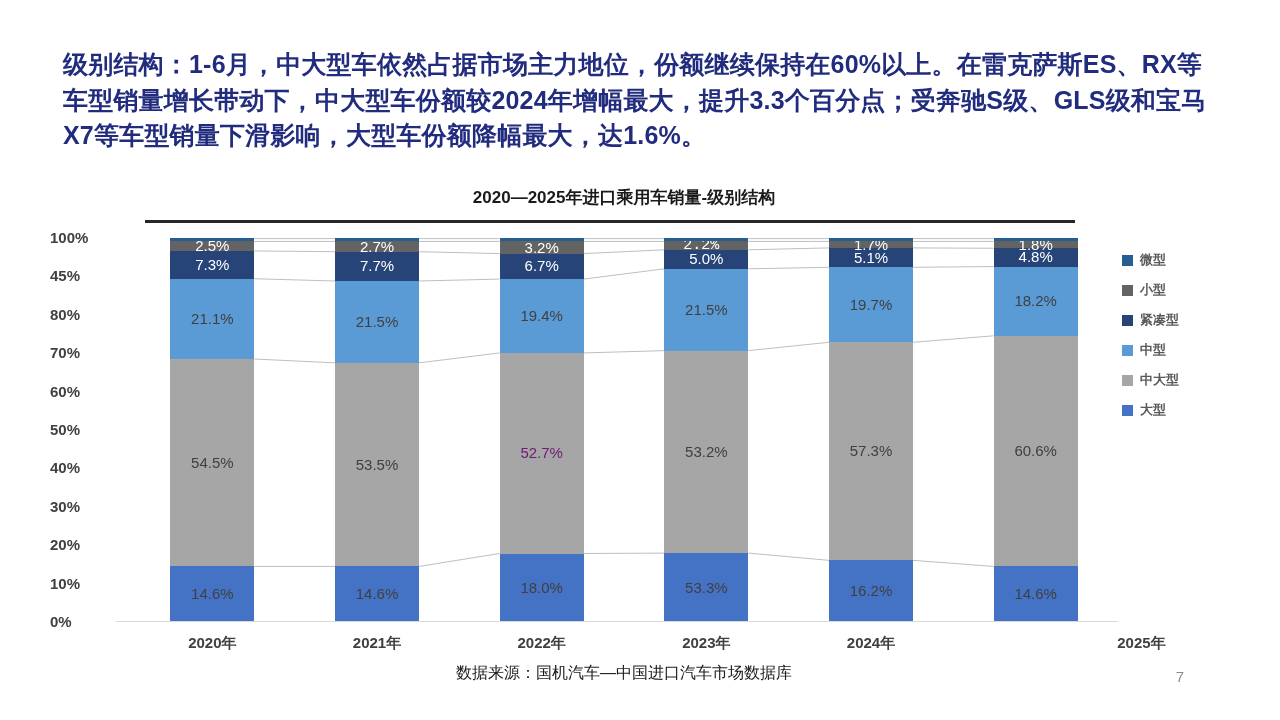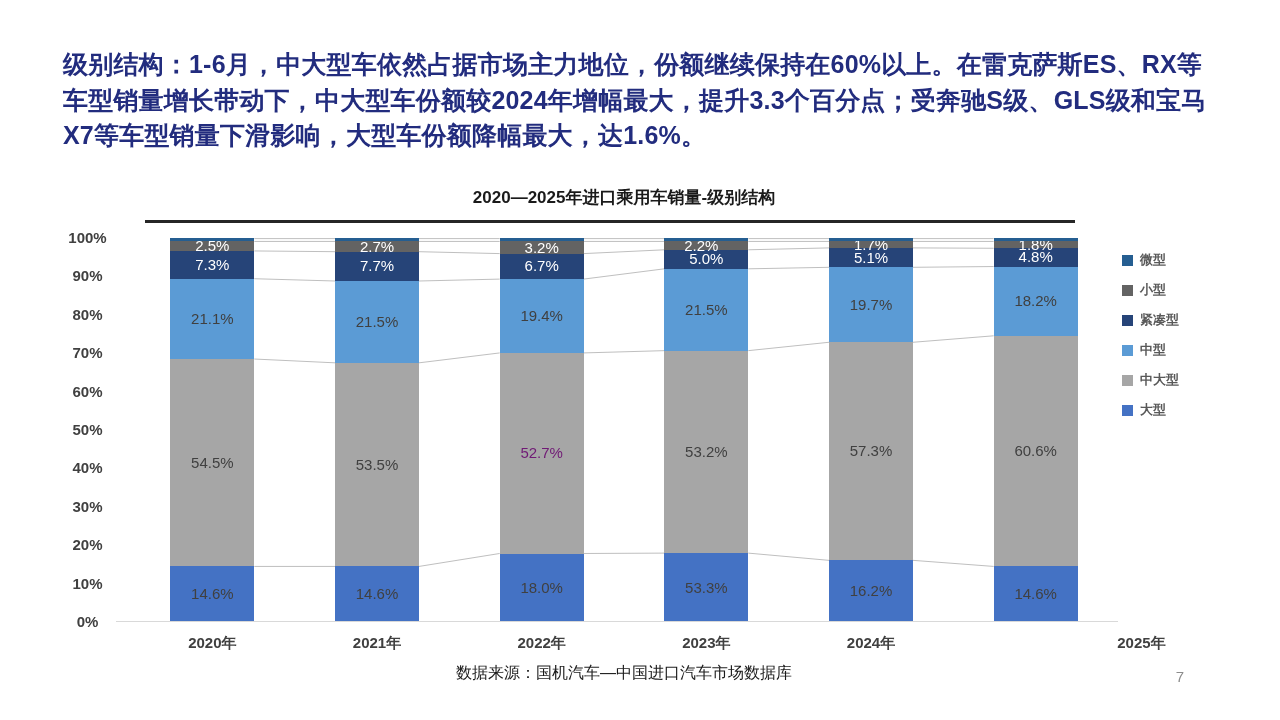--- a/index.html
+++ b/index.html
@@ -25,21 +25,21 @@
   }
   .baseline{
     position:absolute;left:116px;top:621px;width:1002px;height:1px;background:#D9D9D9;
   }
   .seg{position:absolute;}
   .seg-label{
     position:absolute;font-size:15px;line-height:16px;height:16px;
     text-align:center;white-space:nowrap;pointer-events:none;
   }
   .ytick{
-    position:absolute;left:50px;width:75px;text-align:center;
+    position:absolute;left:50px;width:75px;text-align:left;
     font-size:15px;font-weight:bold;color:#404040;line-height:18px;
   }
   .xlabel{
     position:absolute;top:634px;text-align:center;
     font-size:15px;font-weight:bold;color:#404040;
   }
   .legend-item{
     position:absolute;left:1122px;display:flex;align-items:center;gap:7px;height:16px;
   }
   .legend-swatch{width:11px;height:11px;flex:0 0 11px;}
@@ -132,21 +132,21 @@
       <div class="seg" style="left: 369.667px; width: 84px; bottom: 380.575px; height: 3.42517px; background: rgb(37, 94, 145);"></div>
       <div class="seg" style="left: 534.333px; width: 84px; bottom: 0px; height: 68.884px; background: rgb(68, 114, 196);"></div>
       <div class="seg-label" style="left: 534.333px; width: 84px; top: 341.558px; color: rgb(64, 64, 64);">53.3%</div>
       <div class="seg" style="left: 534.333px; width: 84px; bottom: 68.884px; height: 202.466px; background: rgb(166, 166, 166);"></div>
       <div class="seg-label" style="left: 534.333px; width: 84px; top: 205.883px; color: rgb(64, 64, 64);">53.2%</div>
       <div class="seg" style="left: 534.333px; width: 84px; bottom: 271.35px; height: 81.8236px; background: rgb(91, 155, 213);"></div>
       <div class="seg-label" style="left: 534.333px; width: 84px; top: 63.7384px; color: rgb(64, 64, 64);">21.5%</div>
       <div class="seg" style="left: 534.333px; width: 84px; bottom: 353.173px; height: 19.0287px; background: rgb(38, 68, 120);"></div>
       <div class="seg-label" style="left: 534.333px; width: 84px; top: 13.3122px; color: rgb(255, 255, 255);">5.0%</div>
       <div class="seg" style="left: 534.333px; width: 84px; bottom: 372.202px; height: 8.37265px; background: rgb(99, 99, 99);"></div>
-      <div class="seg-label" style="left: 534.333px; width: 74px; top: -0.388503px; color: rgb(255, 255, 255);">2.2%</div>
+      <div class="seg-label" style="left: 534.333px; width: 74px; top: -0.388503px; color: rgb(255, 255, 255); font-family: Liberation Mono, monospace;">2.2%</div>
       <div class="seg" style="left: 534.333px; width: 84px; bottom: 380.575px; height: 3.42517px; background: rgb(37, 94, 145);"></div>
       <div class="seg" style="left: 699px; width: 84px; bottom: 0px; height: 61.6531px; background: rgb(68, 114, 196);"></div>
       <div class="seg-label" style="left: 699px; width: 84px; top: 345.173px; color: rgb(64, 64, 64);">16.2%</div>
       <div class="seg" style="left: 699px; width: 84px; bottom: 61.6531px; height: 218.069px; background: rgb(166, 166, 166);"></div>
       <div class="seg-label" style="left: 699px; width: 84px; top: 205.312px; color: rgb(64, 64, 64);">57.3%</div>
       <div class="seg" style="left: 699px; width: 84px; bottom: 279.722px; height: 74.9732px; background: rgb(91, 155, 213);"></div>
       <div class="seg-label" style="left: 699px; width: 84px; top: 58.7909px; color: rgb(64, 64, 64);">19.7%</div>
       <div class="seg" style="left: 699px; width: 84px; bottom: 354.696px; height: 19.4093px; background: rgb(38, 68, 120);"></div>
       <div class="seg-label" style="left: 699px; width: 84px; top: 11.5996px; color: rgb(255, 255, 255);">5.1%</div>
       <div class="seg" style="left: 699px; width: 84px; bottom: 374.105px; height: 6.46977px; background: rgb(99, 99, 99);"></div>
@@ -161,21 +161,21 @@
       <div class="seg" style="left: 863.667px; width: 84px; bottom: 355.457px; height: 18.2676px; background: rgb(38, 68, 120);"></div>
       <div class="seg-label" style="left: 863.667px; width: 84px; top: 11.4093px; color: rgb(255, 255, 255);">4.8%</div>
       <div class="seg" style="left: 863.667px; width: 84px; bottom: 373.724px; height: 6.85035px; background: rgb(99, 99, 99);"></div>
       <div class="seg-label" style="left: 863.667px; width: 84px; top: -1.14965px; color: rgb(255, 255, 255);">1.8%</div>
       <div class="seg" style="left: 863.667px; width: 84px; bottom: 380.575px; height: 3.42517px; background: rgb(37, 94, 145);"></div>
     </div>
   <div class="baseline"></div>
 
   <div id="yticks">
       <div class="ytick" style="top: 229px;">100%</div>
-      <div class="ytick" style="top: 267.4px;">90%</div>
+      <div class="ytick" style="top: 267.4px;">45%</div>
       <div class="ytick" style="top: 305.8px;">80%</div>
       <div class="ytick" style="top: 344.2px;">70%</div>
       <div class="ytick" style="top: 382.6px;">60%</div>
       <div class="ytick" style="top: 421px;">50%</div>
       <div class="ytick" style="top: 459.4px;">40%</div>
       <div class="ytick" style="top: 497.8px;">30%</div>
       <div class="ytick" style="top: 536.2px;">20%</div>
       <div class="ytick" style="top: 574.6px;">10%</div>
       <div class="ytick" style="top: 613px;">0%</div>
     </div>

